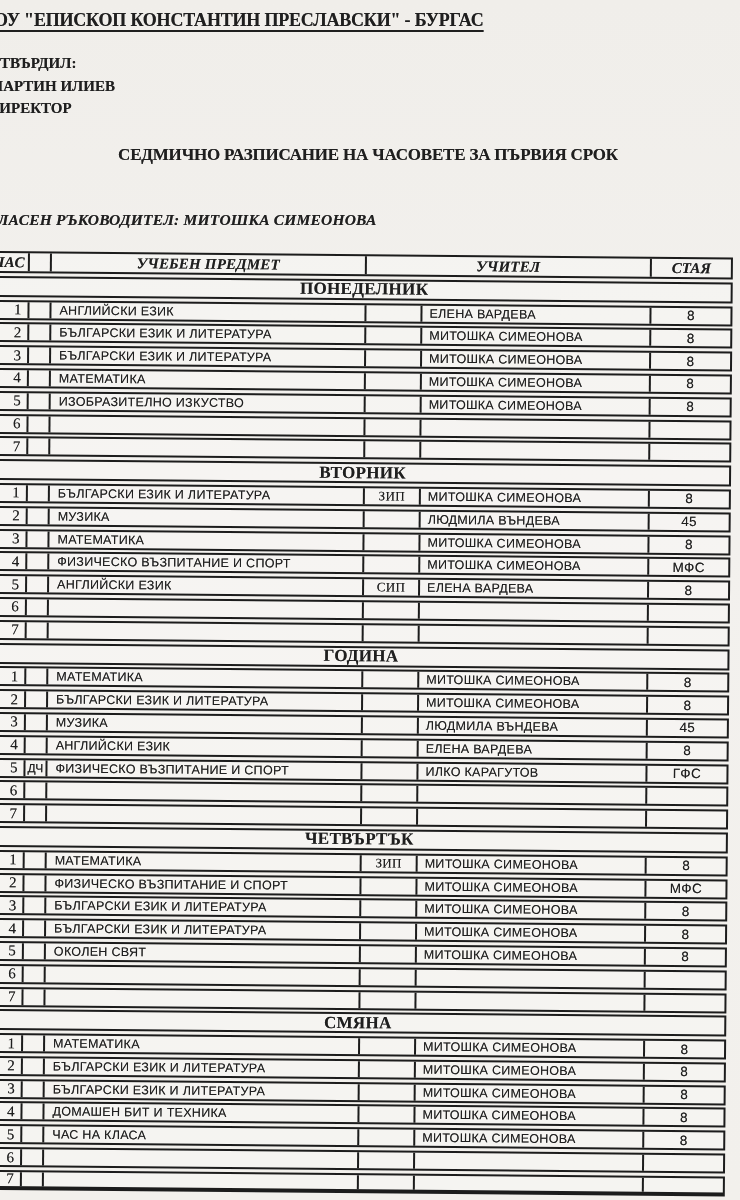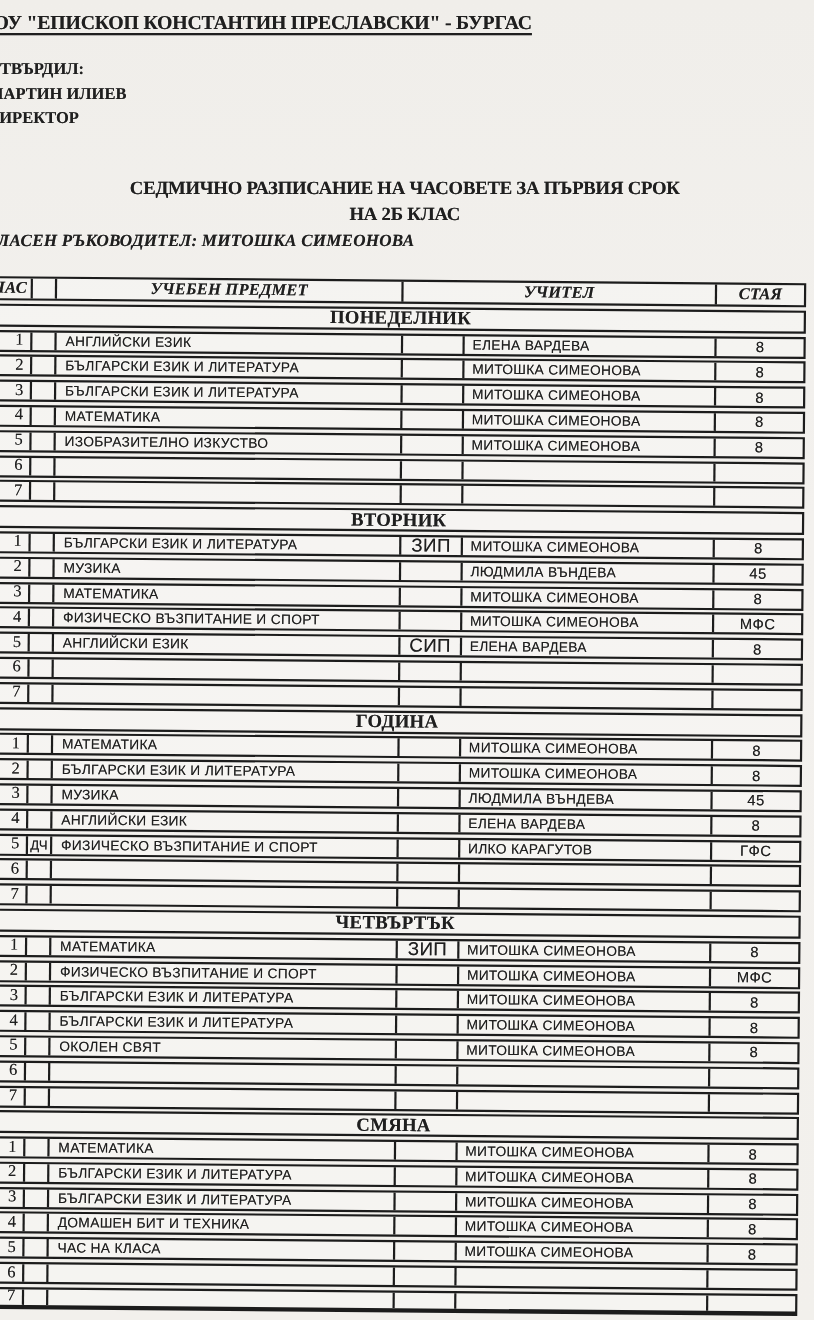--- a/index.html
+++ b/index.html
@@ -18,21 +18,21 @@
     position:absolute;left:-6px;top:10px;width:700px;
     font-size:18px;font-weight:bold;white-space:nowrap;
     text-decoration:underline;text-decoration-thickness:2px;text-underline-offset:4px;
     letter-spacing:-0.2px;
   }
   .approval{
     position:absolute;left:-11px;top:52px;
     font-size:15px;font-weight:bold;line-height:22.5px;white-space:nowrap;
   }
   .title-block{
-    position:absolute;left:0;top:159px;width:736px;text-align:center;
+    position:absolute;left:0;top:143px;width:736px;text-align:center;
     font-size:17px;font-weight:bold;line-height:23.5px;letter-spacing:-0.2px;
   }
   .class-teacher{
     position:absolute;left:-13px;top:211px;
     font-size:15.5px;font-weight:bold;font-style:italic;white-space:nowrap;letter-spacing:0.2px;
   }
   
   .timetable{
     position:absolute;left:-4px;top:251px;width:737px;
     transform:rotate(0.5deg);transform-origin:0 0;
@@ -48,21 +48,21 @@
   }
   .cell + .cell{border-left:2px solid #1c1c1c;}
   
   .c-hour   {flex:0 0 30px;justify-content:flex-end;padding-right:6px;
              font-family:"Liberation Serif",serif;font-size:15px;}
   .c-flag   {flex:0 0 22px;justify-content:center;
              font-family:"Liberation Sans",sans-serif;font-size:12px;}
   .c-subject{flex:0 0 315px;padding-left:8px;
              font-family:"Liberation Sans",sans-serif;font-size:12.5px;letter-spacing:0.3px;}
   .c-type   {flex:0 0 56px;justify-content:center;
-             font-family:Liberation Sans, sans-serif;font-size:17px;letter-spacing:0.4px;}
+             font-family:Liberation Serif, serif;font-size:13px;letter-spacing:0.4px;}
   .c-teacher{flex:0 0 229px;padding-left:7px;
              font-family:"Liberation Sans",sans-serif;font-size:12.5px;letter-spacing:0.3px;}
   .c-room   {flex:0 0 81px;justify-content:center;
              font-family:"Liberation Sans",sans-serif;font-size:13.5px;letter-spacing:0.4px;}
   
   .header-row{height:22px;}
   .header-row .cell{
     font-family:"Liberation Serif",serif;font-style:italic;font-weight:bold;
     font-size:15px;justify-content:center;padding:0;letter-spacing:0.2px;
   }
@@ -88,21 +88,20 @@
   <div class="school-name">ОУ "ЕПИСКОП КОНСТАНТИН ПРЕСЛАВСКИ" - БУРГАС</div>
 
   <div class="approval">
     <div>УТВЪРДИЛ:</div>
     <div>МАРТИН ИЛИЕВ</div>
     <div>ДИРЕКТОР</div>
   </div>
 
   <div class="title-block">
     <div>СЕДМИЧНО РАЗПИСАНИЕ НА ЧАСОВЕТЕ ЗА ПЪРВИЯ СРОК</div>
-    <div>НА 2Б КЛАС</div>
   </div>
 
   <div class="class-teacher">КЛАСЕН РЪКОВОДИТЕЛ: МИТОШКА СИМЕОНОВА</div>
 
   <div class="timetable">
     <div class="row header-row">
       <div class="cell h-hour">ЧАС</div>
       <div class="cell h-flag"></div>
       <div class="cell h-subject">УЧЕБЕН ПРЕДМЕТ</div>
       <div class="cell h-teacher">УЧИТЕЛ</div>

